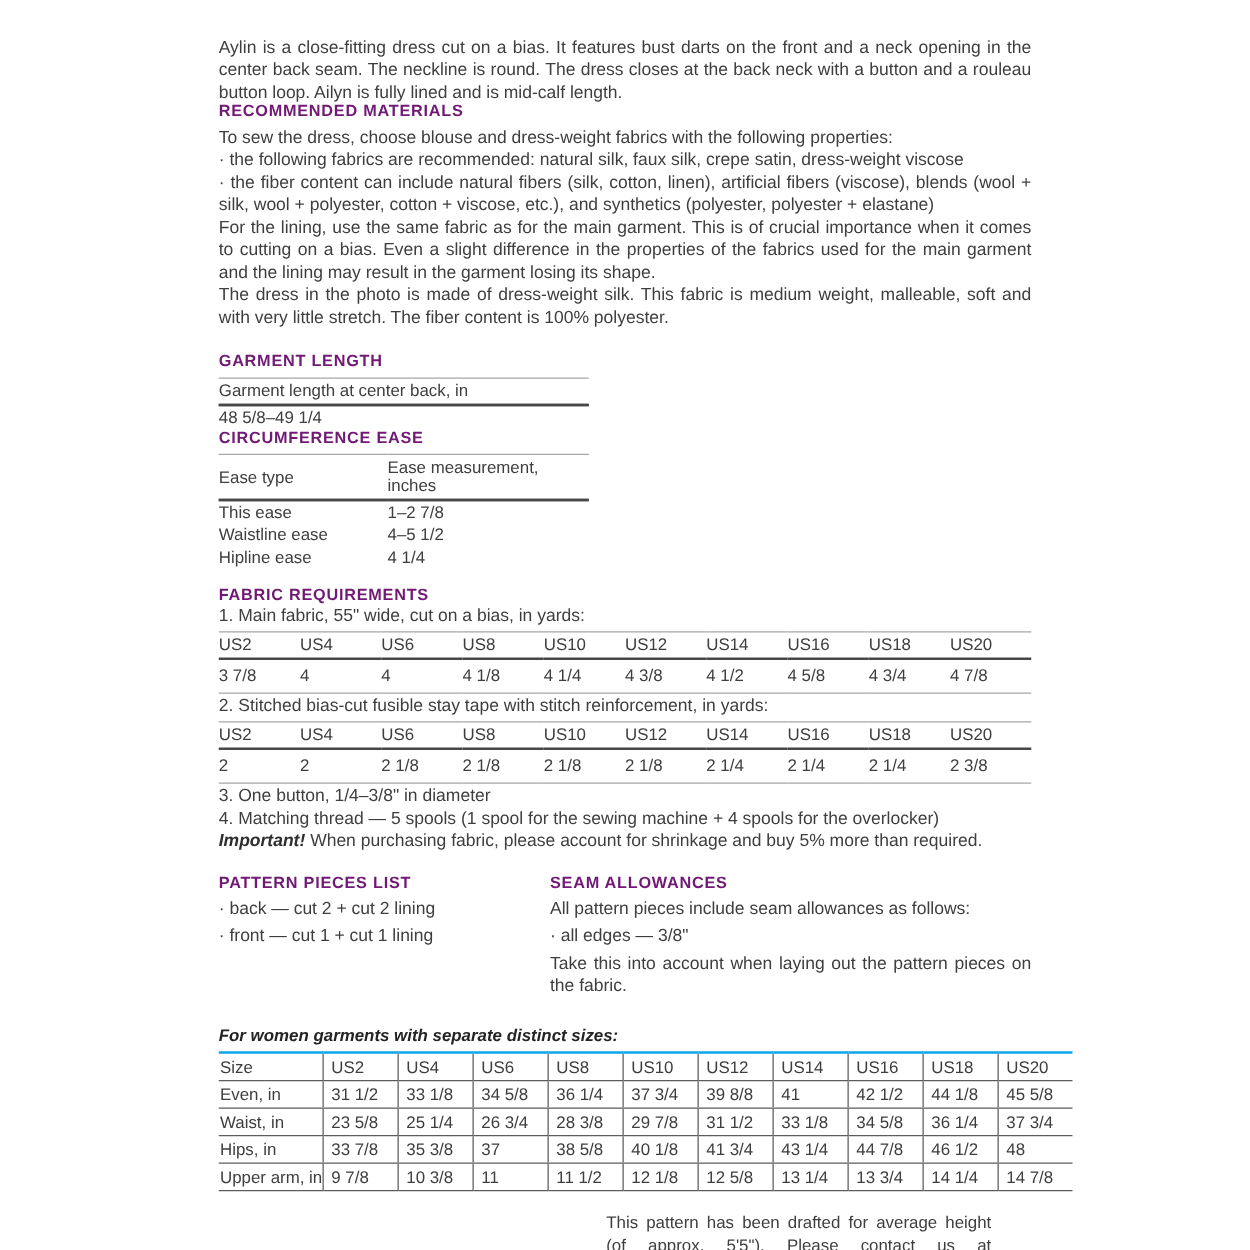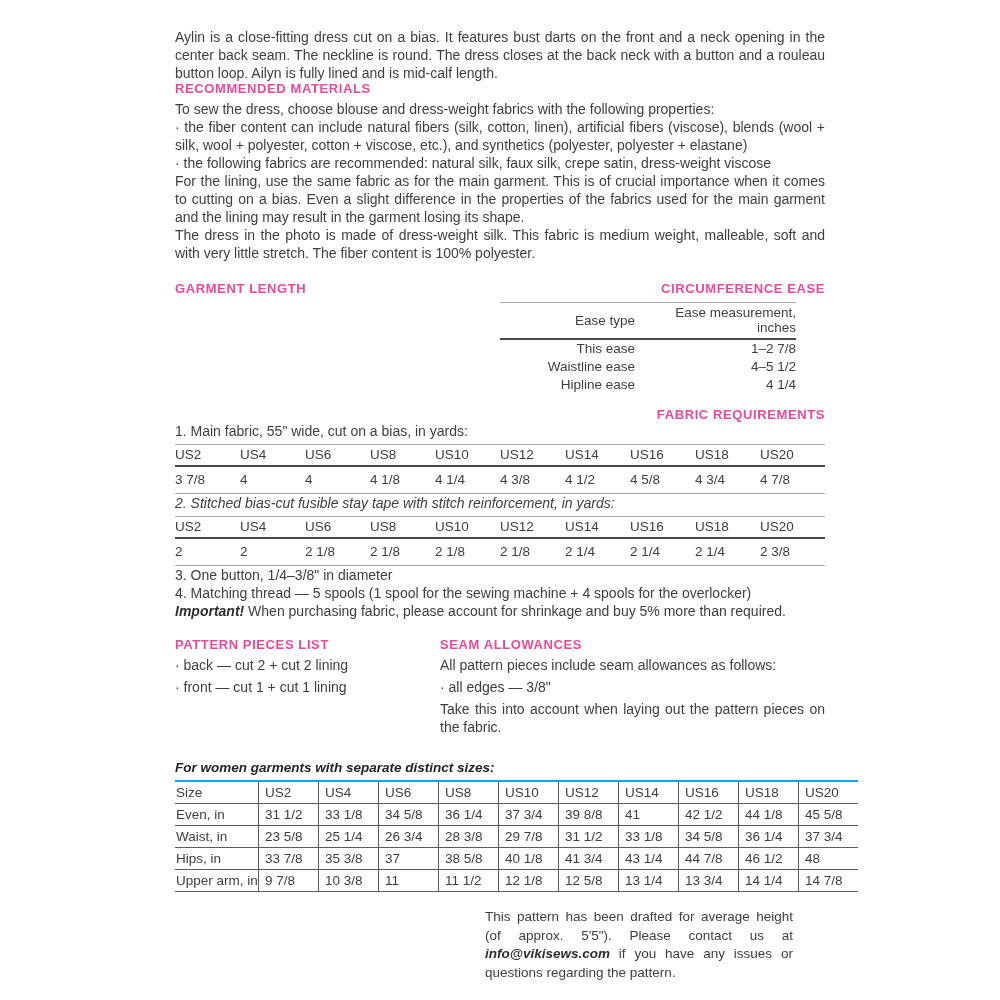--- a/index.html
+++ b/index.html
@@ -10,40 +10,40 @@
     -webkit-font-smoothing:antialiased;
   }
   .page { position:absolute; left:175px; top:0; width:650px; padding-top:28px; }
 
   p.body {
     margin:0; font-size:14px; line-height:18px;
     text-align:justify; color:#3e3e3e;
   }
   h2.section {
     margin:0; font-size:13px; line-height:14px; font-weight:bold;
-    color:#ec4899; letter-spacing:0.6px;
+    color:#701a75; letter-spacing:0.6px;
   }
   .lead { font-weight:bold; font-style:italic; color:#2e2e2e; }
 
   .mt-head { margin-top:19px; }
   .materials-block { margin-top:4px; }
 
   
-  .gl-row { display:flex; margin-top:20px; }
+  .gl-row { display:flex; margin-top:20px;flex-direction:column; }
   .gl-left { width:325px; }
-  .gl-right { width:325px;text-align:right; }
+  .gl-right { width:325px; }
   .mini-table { border-collapse:collapse; table-layout:fixed; width:296px; margin-top:6px;
                 font-size:13.5px; color:#3e3e3e; }
   .mini-table thead td { border-top:1px solid #a6a6a6; border-bottom:2px solid #474747; padding:2px 0 3px; }
   .mini-table tbody td { padding:1px 0; line-height:16px; }
   .ease-c1 { width:135px;margin-top:37px; } .ease-c2 { width:161px; }
 
   
   .fab-caption { margin-top:10px; }
-  .cap2 { margin-top:15px;font-style:italic; }
+  .cap2 { margin-top:15px; }
   .fab-table { border-collapse:collapse; table-layout:fixed; width:650px; margin-top:4px;
                font-size:13.5px; color:#3e3e3e; }
   .fab-table td { width:65px; }
   .fab-table thead td { border-top:1px solid #a6a6a6; border-bottom:2px solid #474747; padding:2px 0 3px; }
   .fab-table tbody td { border-bottom:1px solid #a6a6a6; padding:5px 0 6px; }
   .fab-item { margin-top:13px; }
   .fab-item4 { margin-top:0; }
   .important-line { margin-top:15px; }
 
   
@@ -75,29 +75,41 @@
 </head>
 <body>
 
 <div class="page">
 
   <p class="body">Aylin is a close-fitting dress cut on a bias. It features bust darts on the front and a neck opening in the center back seam. The neckline is round. The dress closes at the back neck with a button and a rouleau button loop. Ailyn is fully lined and is mid-calf length.</p>
 
   <h2 class="section mt-head">RECOMMENDED MATERIALS</h2>
   <div class="materials-block">
     <p class="body">To sew the dress, choose blouse and dress-weight fabrics with the following properties:</p>
+    <p class="body">· the following fabrics are recommended: natural silk, faux silk, crepe satin, dress-weight viscose</p>
     <p class="body">· the fiber content can include natural fibers (silk, cotton, linen), artificial fibers (viscose), blends (wool + silk, wool + polyester, cotton + viscose, etc.), and synthetics (polyester, polyester + elastane)</p>
-    <p class="body">· the following fabrics are recommended: natural silk, faux silk, crepe satin, dress-weight viscose</p>
     <p class="body">For the lining, use the same fabric as for the main garment. This is of crucial importance when it comes to cutting on a bias. Even a slight difference in the properties of the fabrics used for the main garment and the lining may result in the garment losing its shape.</p>
     <p class="body">The dress in the photo is made of dress-weight silk. This fabric is medium weight, malleable, soft and with very little stretch. The fiber content is 100% polyester.</p>
   </div>
 
   <div class="gl-row">
     <div class="gl-left">
       <h2 class="section">GARMENT LENGTH</h2>
+      <table class="mini-table">
+        <thead>
+          <tr>
+            <td>Garment length at center back, in</td>
+          </tr>
+        </thead>
+        <tbody>
+          <tr>
+            <td>48 5/8–49 1/4</td>
+          </tr>
+        </tbody>
+      </table>
     </div>
     <div class="gl-right">
       <h2 class="section">CIRCUMFERENCE EASE</h2>
       <table class="mini-table">
         <thead>
           <tr>
             <td class="ease-c1">Ease type</td>
             <td class="ease-c2">Ease measurement, inches</td>
           </tr>
         </thead>
@@ -112,21 +124,21 @@
           </tr>
           <tr>
             <td>Hipline ease</td>
             <td>4 1/4</td>
           </tr>
         </tbody>
       </table>
     </div>
   </div>
 
-  <h2 class="section" style="margin-top:14px;text-align:right;">FABRIC REQUIREMENTS</h2>
+  <h2 class="section" style="margin-top:14px;">FABRIC REQUIREMENTS</h2>
 
   <p class="body fab-caption">1. Main fabric, 55" wide, cut on a bias, in yards:</p>
   <table class="fab-table">
     <thead>
       <tr>
         <td>US2</td>
         <td>US4</td>
         <td>US6</td>
         <td>US8</td>
         <td>US10</td>

